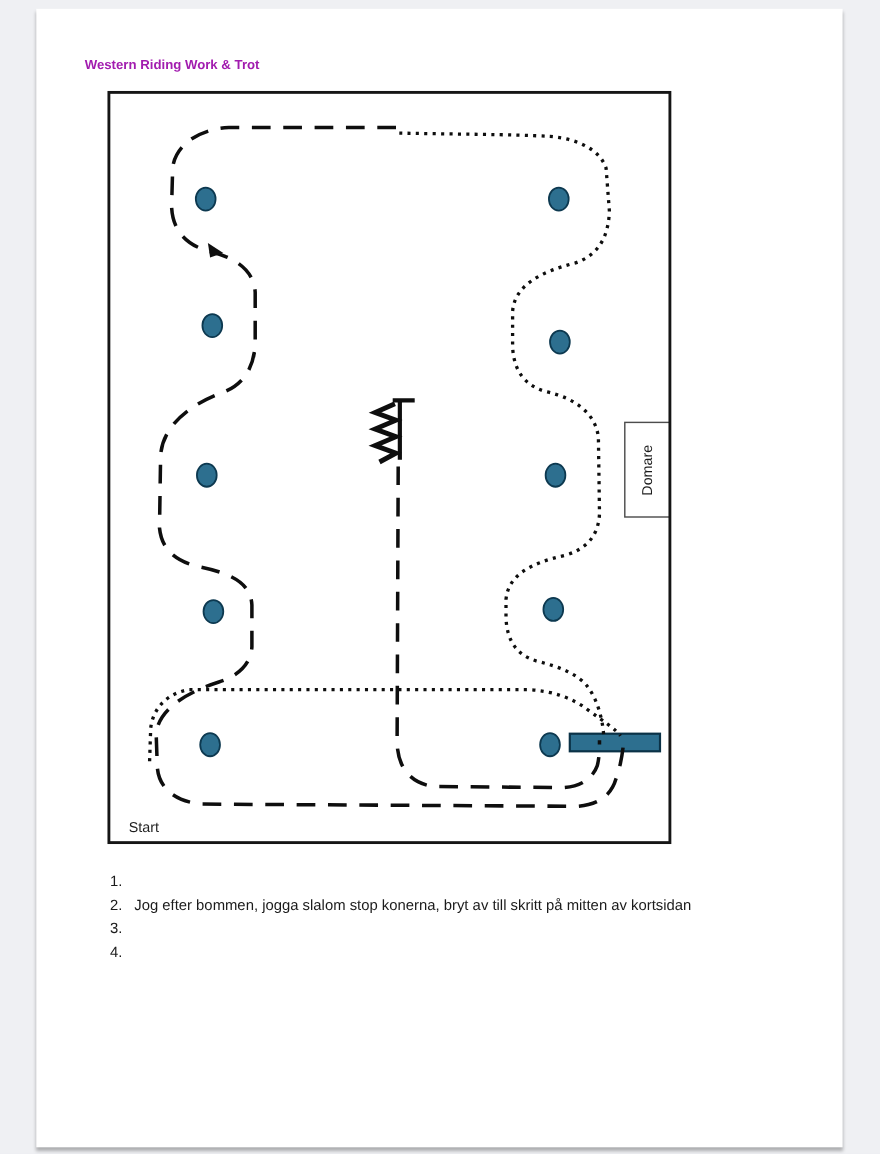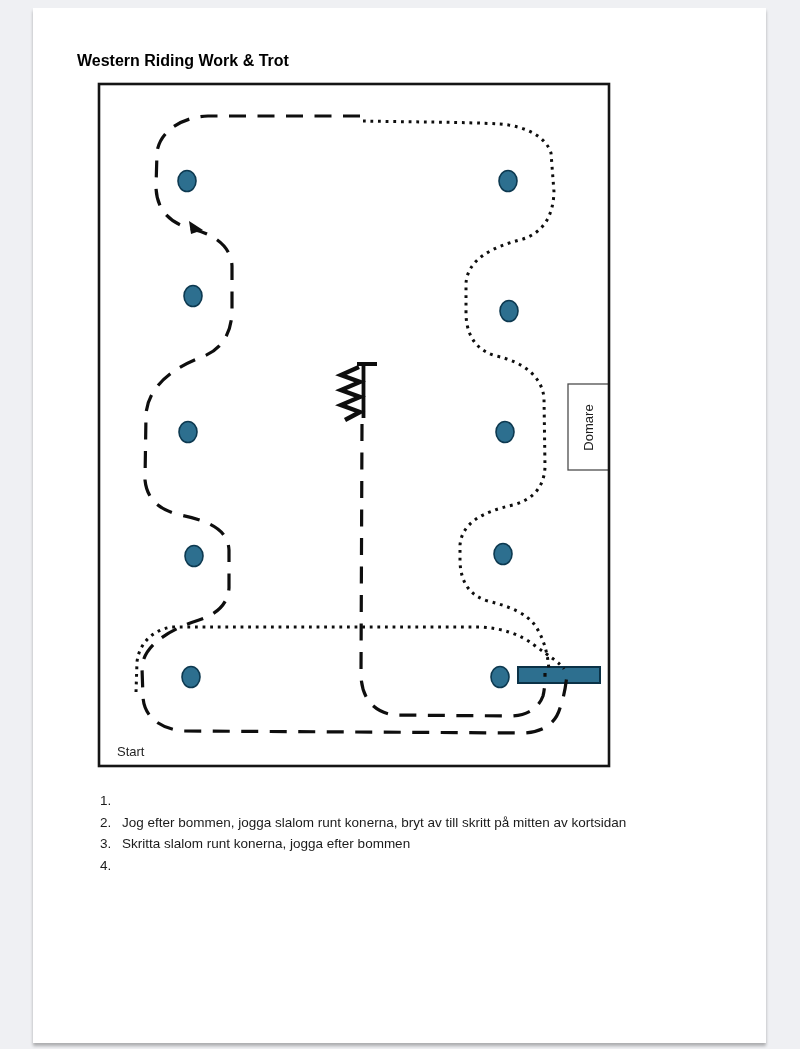--- a/index.html
+++ b/index.html
@@ -1,21 +1,21 @@
 <!DOCTYPE html>
 <html><head>
 <meta charset="utf-8">
 <style>
   html,body{margin:0;padding:0;background:#e9eaee;}
   .stage{position:relative;width:800px;height:1049px;background:#eff0f3;overflow:hidden;
          font-family:"Liberation Sans",sans-serif;}
   .paper{position:absolute;left:33px;top:8px;width:733px;height:1035px;background:#ffffff;
          box-shadow:0 3px 3px rgba(0,0,0,0.28);}
   svg.overlay{position:absolute;left:0;top:0;}
-  .title{position:absolute;left:77px;top:52px;font-size:16px;font-weight:700;color:#000000;}
+  .title{position:absolute;left:77px;top:52px;font-size:12px;font-weight:700;color:#a21caf;}
   .start-label{position:absolute;left:117px;top:744px;font-size:13px;color:#1f1f1f;}
   .judge-label{position:absolute;left:568px;top:384px;width:41px;height:86px;
                display:flex;align-items:center;justify-content:center;}
   .judge-label span{transform:rotate(-90deg);font-size:13px;color:#1c1c1c;white-space:nowrap;}
   .instructions{position:absolute;left:100px;top:790px;font-size:13.5px;color:#1b1b1b;}
   .li{display:flex;line-height:21.5px;}
   .li .num{width:22px;flex:0 0 22px;}
 </style>
 </head>
 <body>
@@ -54,23 +54,22 @@
   <div class="judge-label">
     <span>Domare</span>
   </div>
 
   <div class="instructions">
     <div class="li">
       <span class="num">1.</span>
     </div>
     <div class="li">
       <span class="num">2.</span>
-      <span>Jog efter bommen, jogga slalom runt konerna, bryt av till skritt på mitten av kortsidan</span>
+      <span>Jog efter bommen, jogga slalom stop konerna, bryt av till skritt på mitten av kortsidan</span>
     </div>
     <div class="li">
       <span class="num">3.</span>
-      <span>Skritta slalom runt konerna, jogga efter bommen</span>
     </div>
     <div class="li">
       <span class="num">4.</span>
     </div>
   </div>
 </div>
 
 </body></html>

